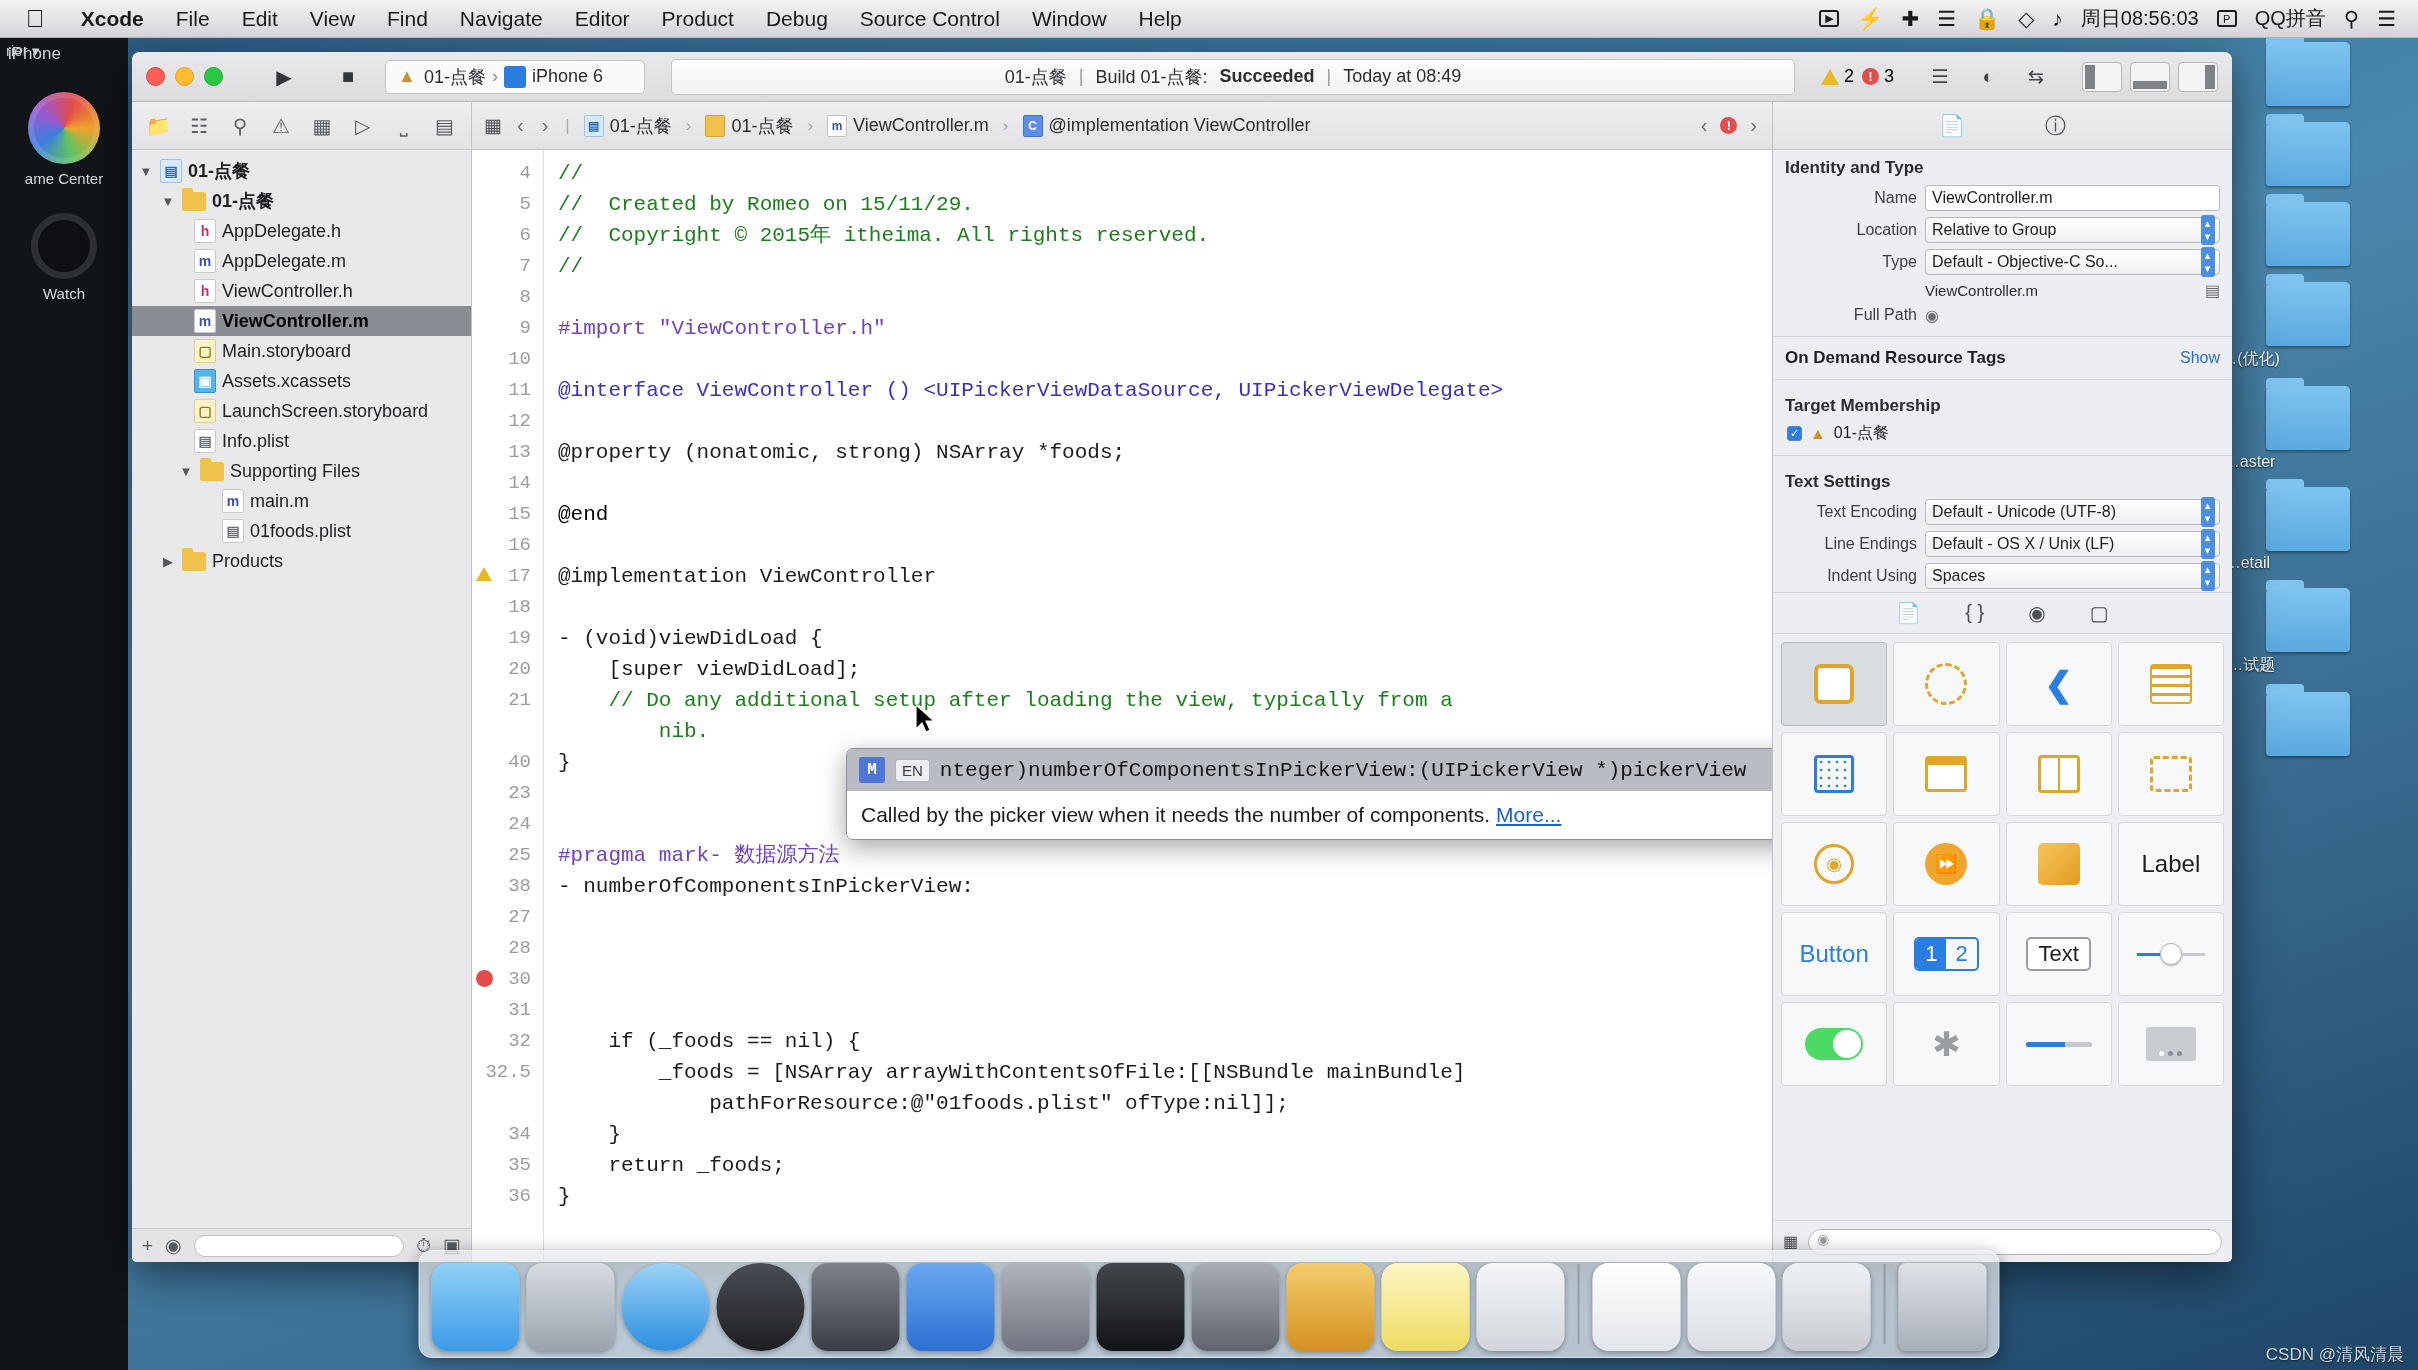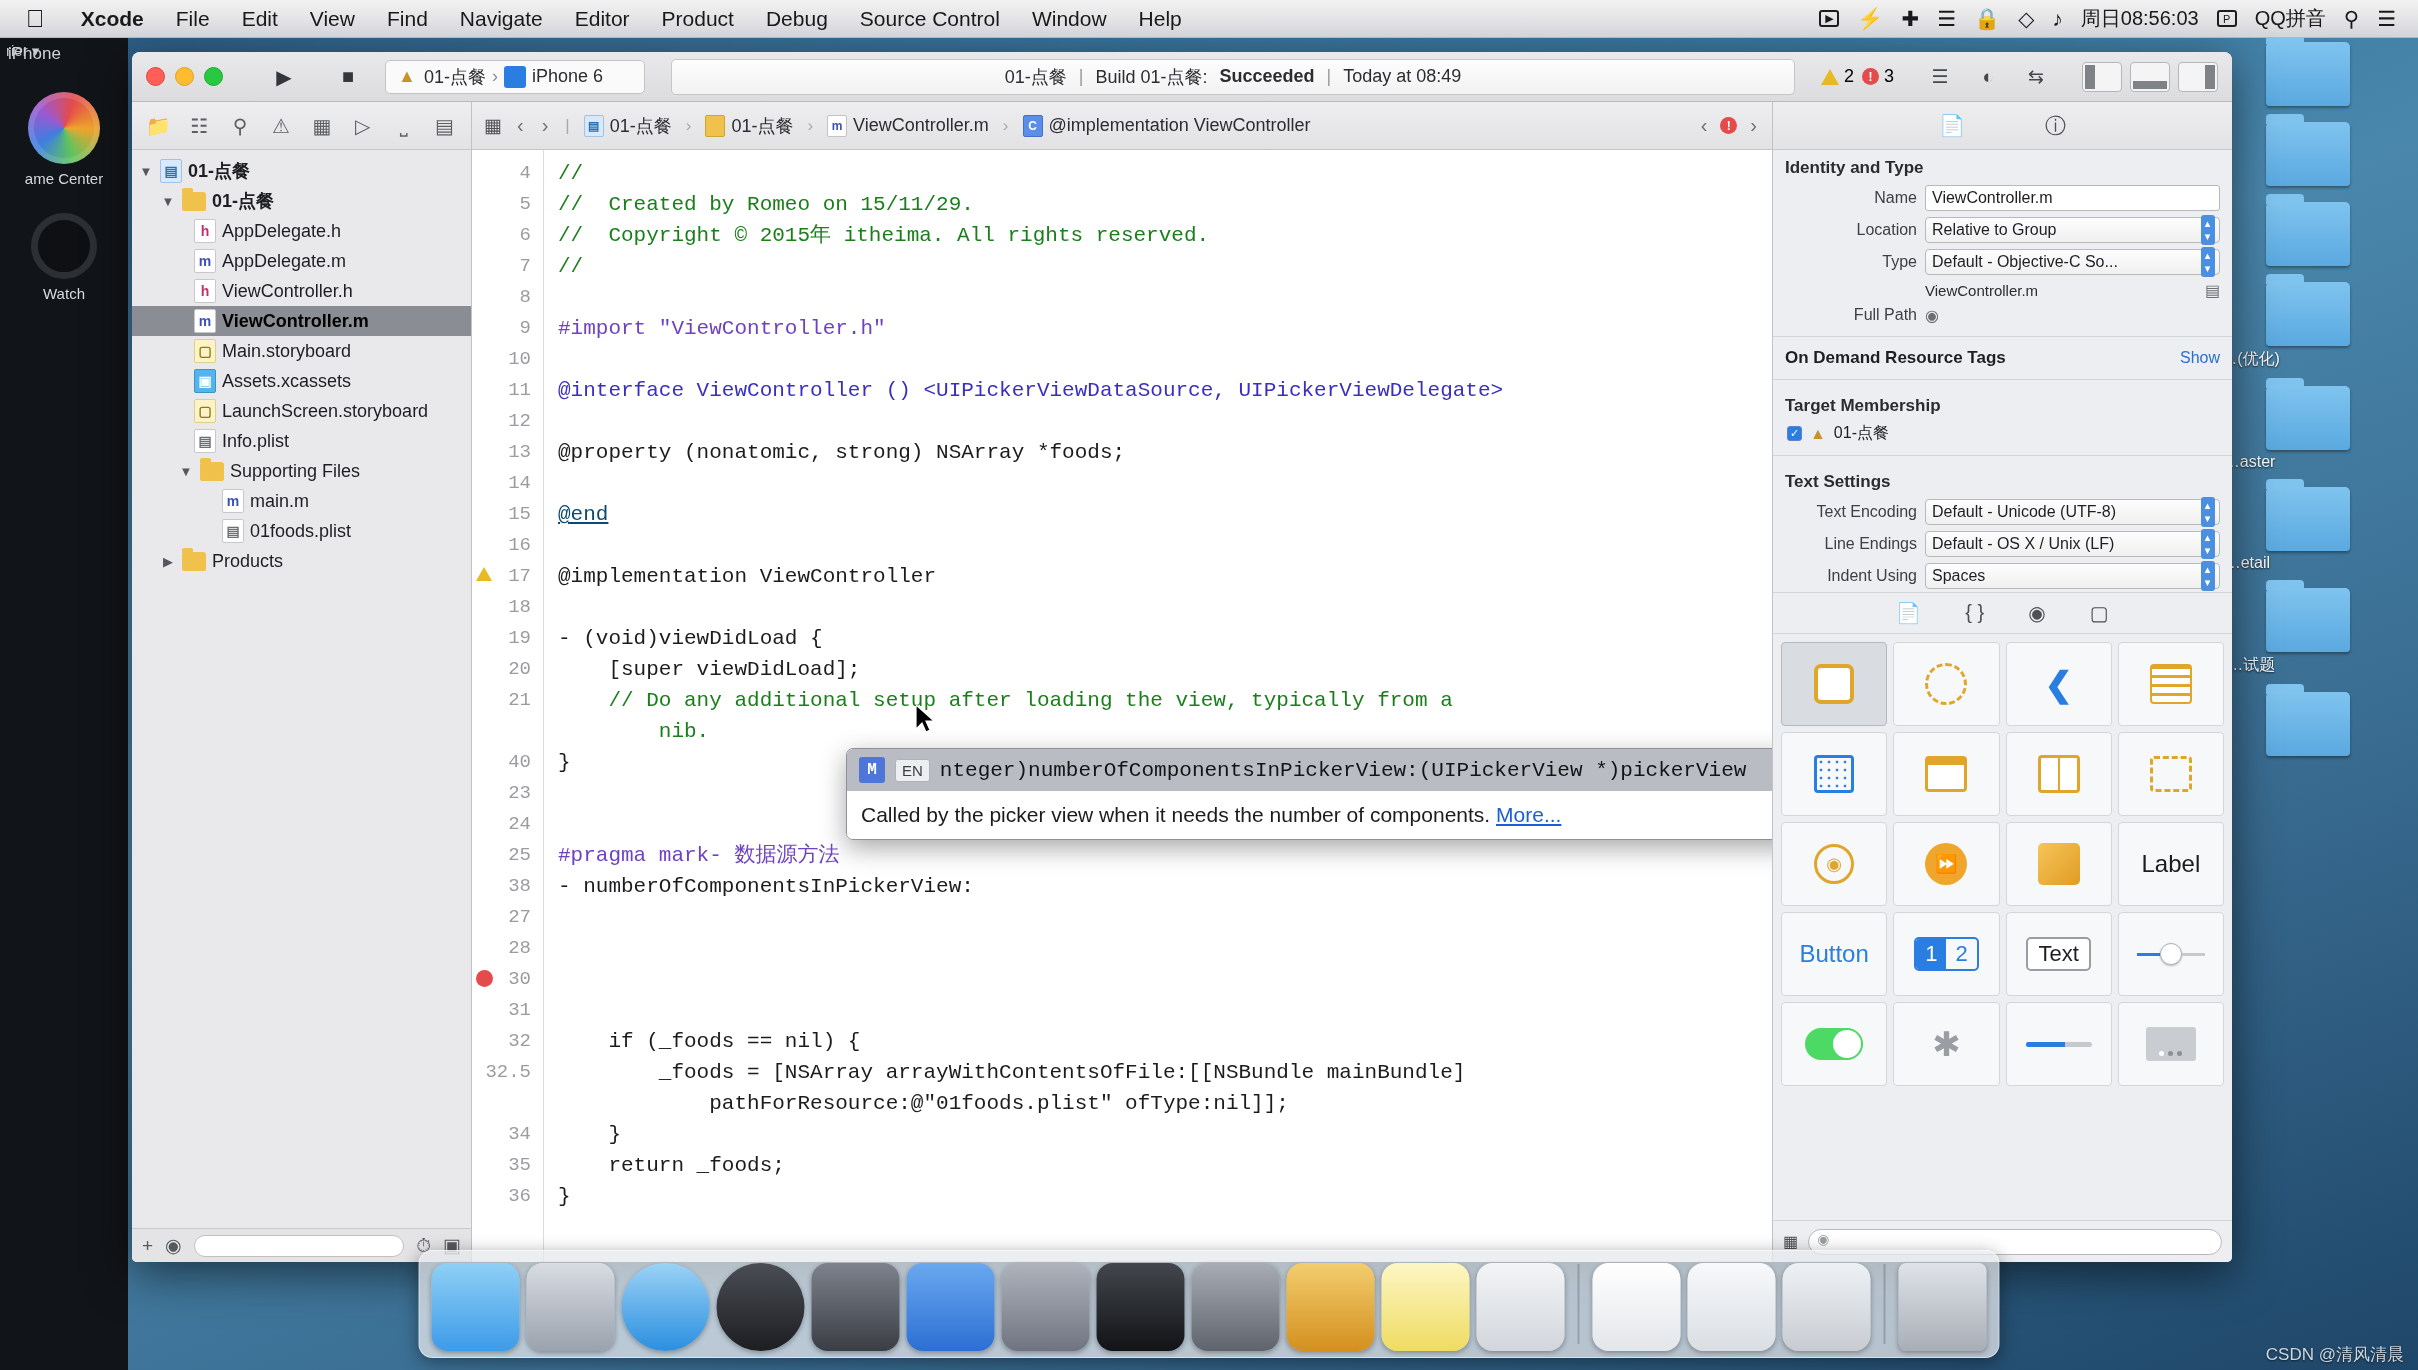--- a/index.html
+++ b/index.html
@@ -195,21 +195,21 @@
     text-align:right; padding-top:8px;
   }
   .gl { height:31px; line-height:31px; padding-right:12px; position:relative; }
   .gl .mk { position:absolute; left:4px; top:6px; }
   .mk-warn { width:0;height:0;border-left:8px solid transparent;border-right:8px solid transparent;border-bottom:14px solid #e8b923; }
   .mk-err { width:17px;height:17px;border-radius:50%;background:#e54b4b; }
   #codetext {
     flex:1; font-family:"Liberation Mono", monospace; font-size:21px; line-height:31px;
     color:#1c1c1e; padding:8px 0 0 14px; white-space:pre; overflow:hidden;
   }
-  .kw { color:#0c4a6e;text-decoration:underline; }
+  .kw { color:#000000; }
   .ty { color:#3a2fc0; }
   .cm { color:#1a7f1a; }
   .pp { color:#6f42c1; }
 
   
   #tooltip {
     position:absolute; left:374px; top:598px; width:1190px;
     border:1px solid #8d9099; border-radius:7px; overflow:hidden;
     box-shadow: 0 8px 26px rgba(0,0,0,0.35); z-index: 30;
   }

